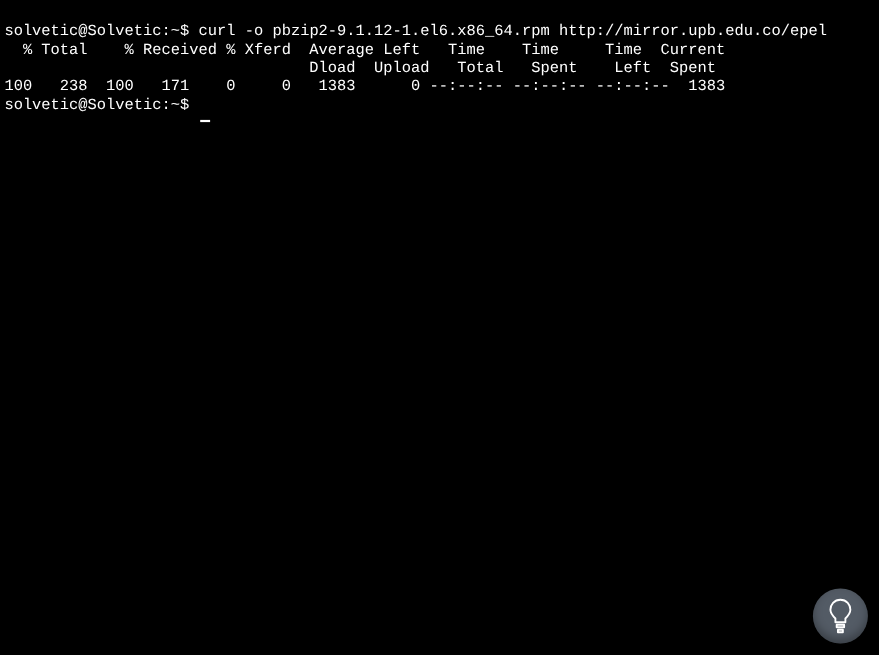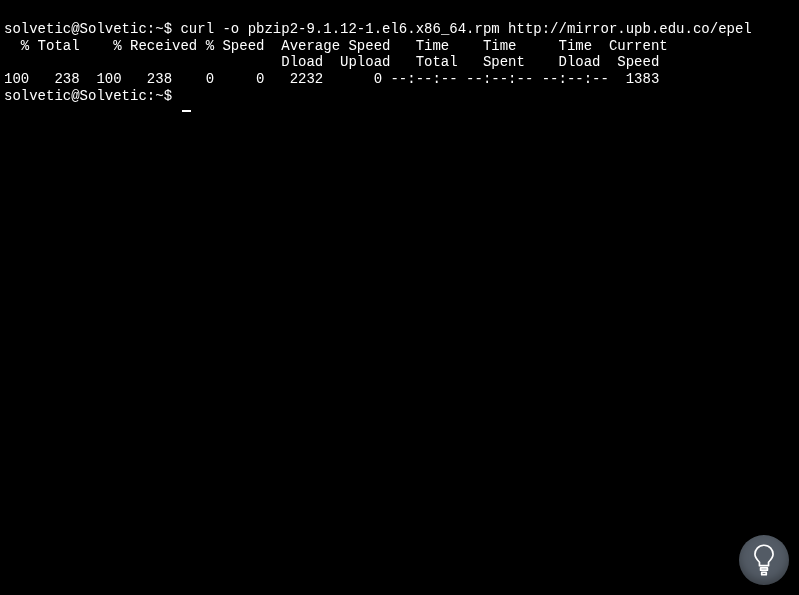--- a/index.html
+++ b/index.html
@@ -47,23 +47,23 @@
     .watermark-inner {
       width: 28px;
       height: 34px;
     }
   </style>
 </head>
 <body>
 
 <div class="terminal">
 <span>solvetic@Solvetic:~$ </span><span>curl -o pbzip2-9.1.12-1.el6.x86_64.rpm http://mirror.upb.edu.co/epel</span>
-<span>  % Total    % Received % Speed  Average Speed   Time    Time     Time  Current</span>
-<span>                                 Dload  Upload   Total   Spent    Dload  Speed</span>
-<span>100   238  100   238    0     0   2232      0 --:--:-- --:--:-- --:--:--  1383</span>
+<span>  % Total    % Received % Xferd  Average Left   Time    Time     Time  Current</span>
+<span>                                 Dload  Upload   Total   Spent    Left  Spent</span>
+<span>100   238  100   171    0     0   1383      0 --:--:-- --:--:-- --:--:--  1383</span>
 <span>solvetic@Solvetic:~$ </span><span class="cursor"></span>
 </div>
 
 <div class="watermark-icon">
   <svg class="watermark-inner" viewBox="0 0 24 30">
     <path d="M12 2 C7 2 4 6 4 10 C4 13 6 15 8 17 L8 20 L16 20 L16 17 C18 15 20 13 20 10 C20 6 17 2 12 2 Z M9 22 L15 22 L15 24 L9 24 Z M10 26 L14 26 L14 28 L10 28 Z" fill="none" stroke="#ffffff" stroke-width="1.5" stroke-linejoin="round"></path>
   </svg>
 </div>
 
 </body></html>

